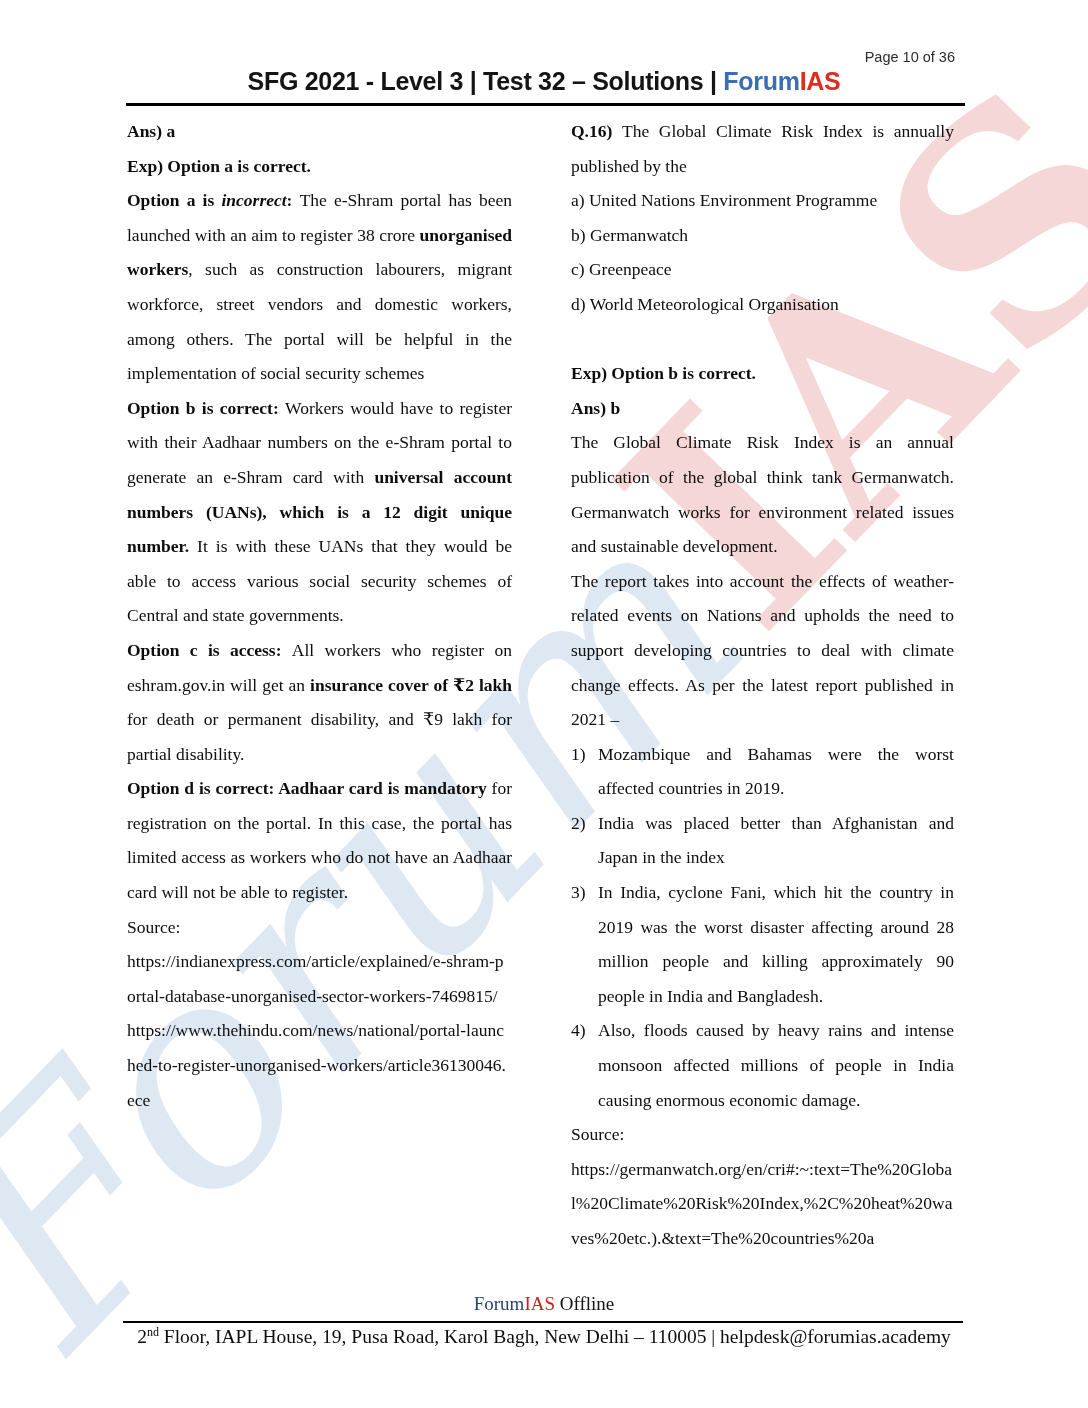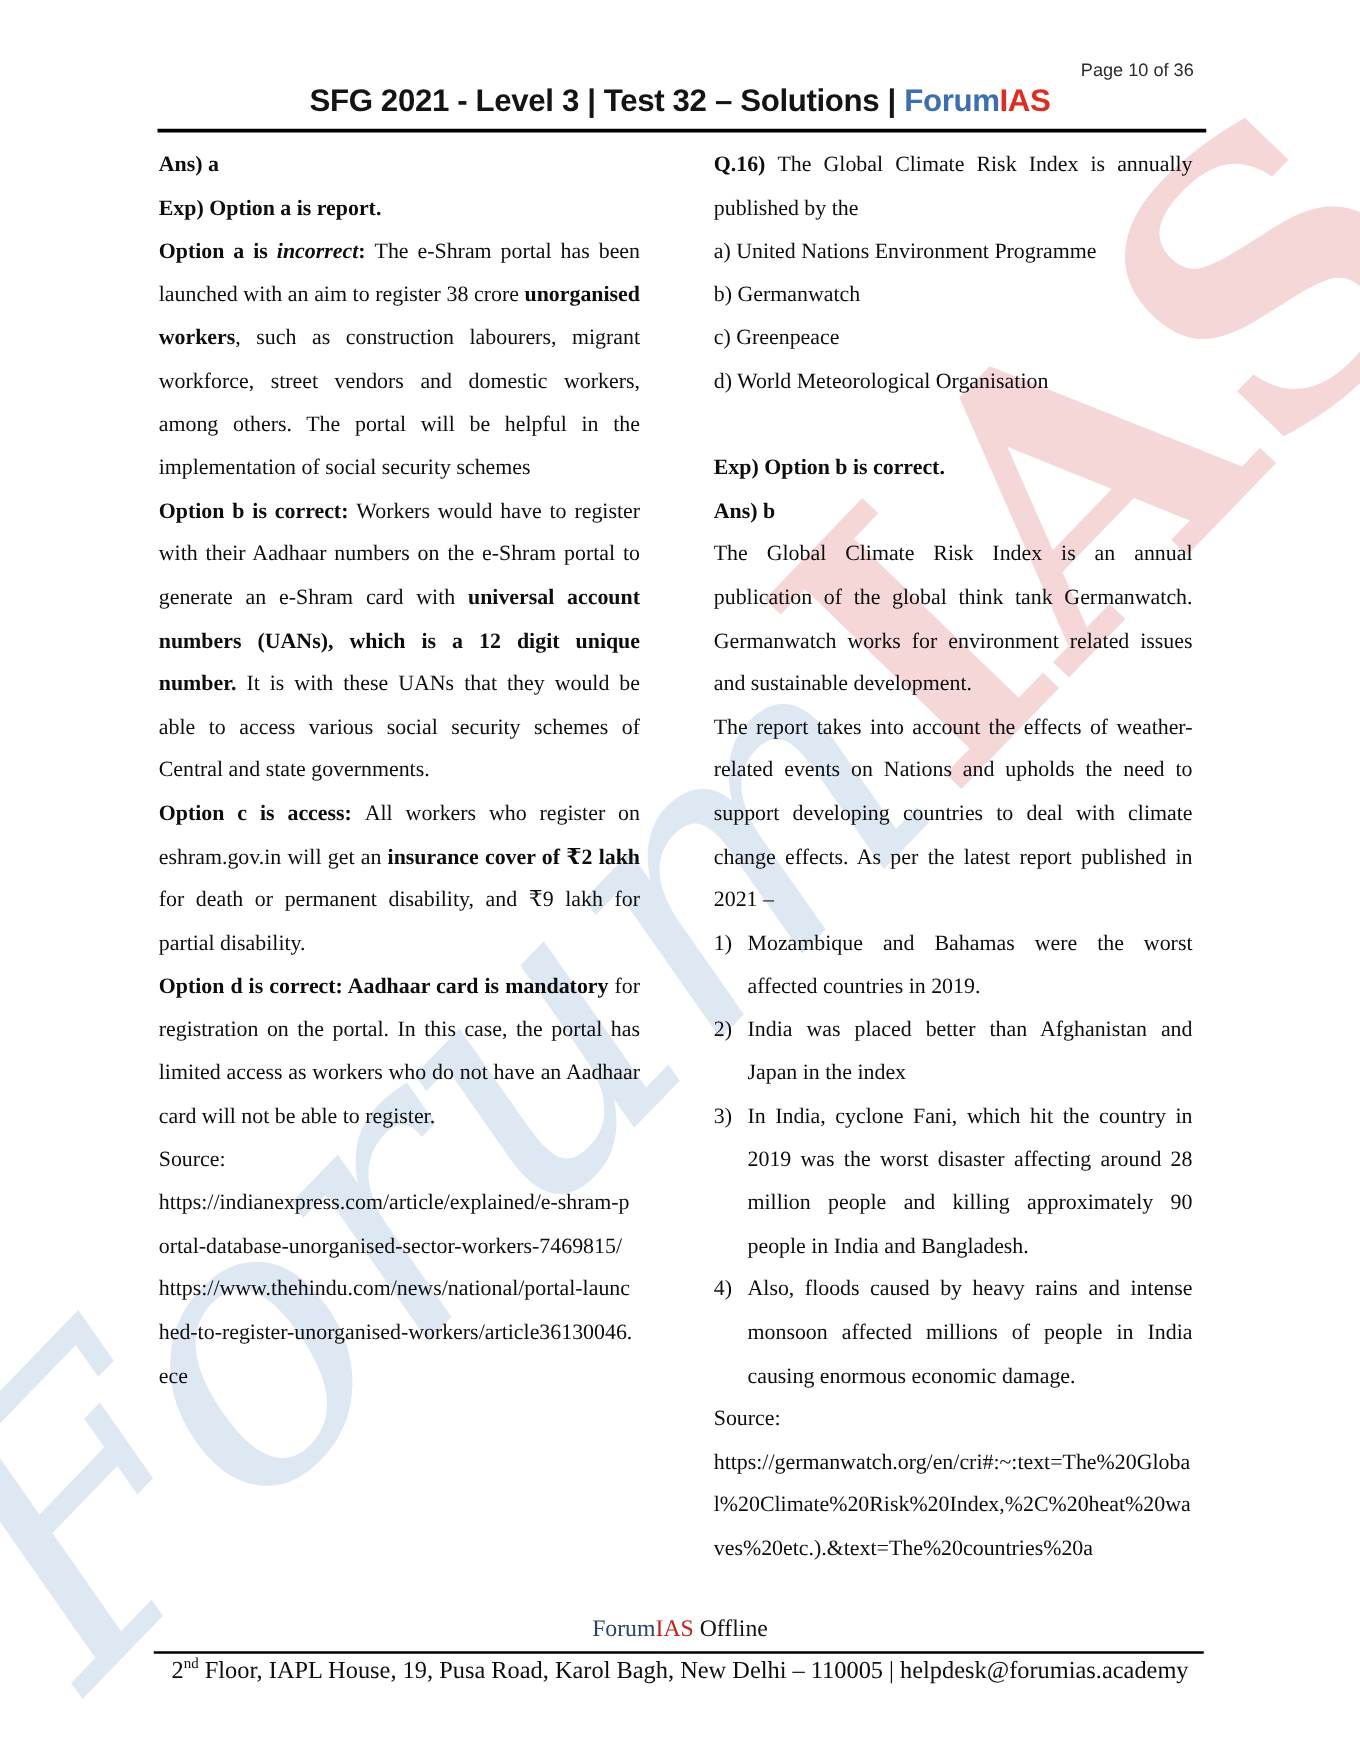--- a/index.html
+++ b/index.html
@@ -131,21 +131,21 @@
 
 <div class="page-number">Page 10 of 36</div>
 <div class="doc-title">
   <span>SFG 2021 - Level 3 | Test 32 – Solutions | </span><span class="brand-forum">Forum</span><span class="brand-ias">IAS</span>
 </div>
 <div class="header-rule"></div>
 
 <div class="columns">
   <div class="col col-left">
       <div class="para"><span class="b">Ans) a</span></div>
-      <div class="para"><span class="b">Exp) Option a is report.</span></div>
+      <div class="para"><span class="b">Exp) Option a is correct.</span></div>
       <div class="para"><span class="b">Option a is </span><span class="b i">incorrect</span><span class="b">: </span><span>The e-Shram portal has been launched with an aim to register 38 crore </span><span class="b">unorganised workers</span><span>, such as construction labourers, migrant workforce, street vendors and domestic workers, among others. The portal will be helpful in the implementation of social security schemes</span></div>
       <div class="para"><span class="b">Option b is correct: </span><span>Workers would have to register with their Aadhaar numbers on the e-Shram portal to generate an e-Shram card with </span><span class="b">universal account numbers (UANs), which is a 12 digit unique number.</span><span> It is with these UANs that they would be able to access various social security schemes of Central and state governments.</span></div>
       <div class="para"><span class="b">Option c is access: </span><span>All workers who register on eshram.gov.in will get an </span><span class="b">insurance cover of ₹2 lakh</span><span> for death or permanent disability, and ₹9 lakh for partial disability.</span></div>
       <div class="para"><span class="b">Option d is correct: Aadhaar card is mandatory</span><span> for registration on the portal. In this case, the portal has limited access as workers who do not have an Aadhaar card will not be able to register.</span></div>
       <div class="para"><span>Source:</span></div>
       <div class="para url"><span>https://indianexpress.com/article/explained/e-shram-portal-database-unorganised-sector-workers-7469815/</span></div>
       <div class="para url"><span>https://www.thehindu.com/news/national/portal-launched-to-register-unorganised-workers/article36130046.ece</span></div>
     </div>
   <div class="col col-right">
       <div class="para"><span class="b">Q.16) </span><span>The Global Climate Risk Index is annually published by the</span></div>

